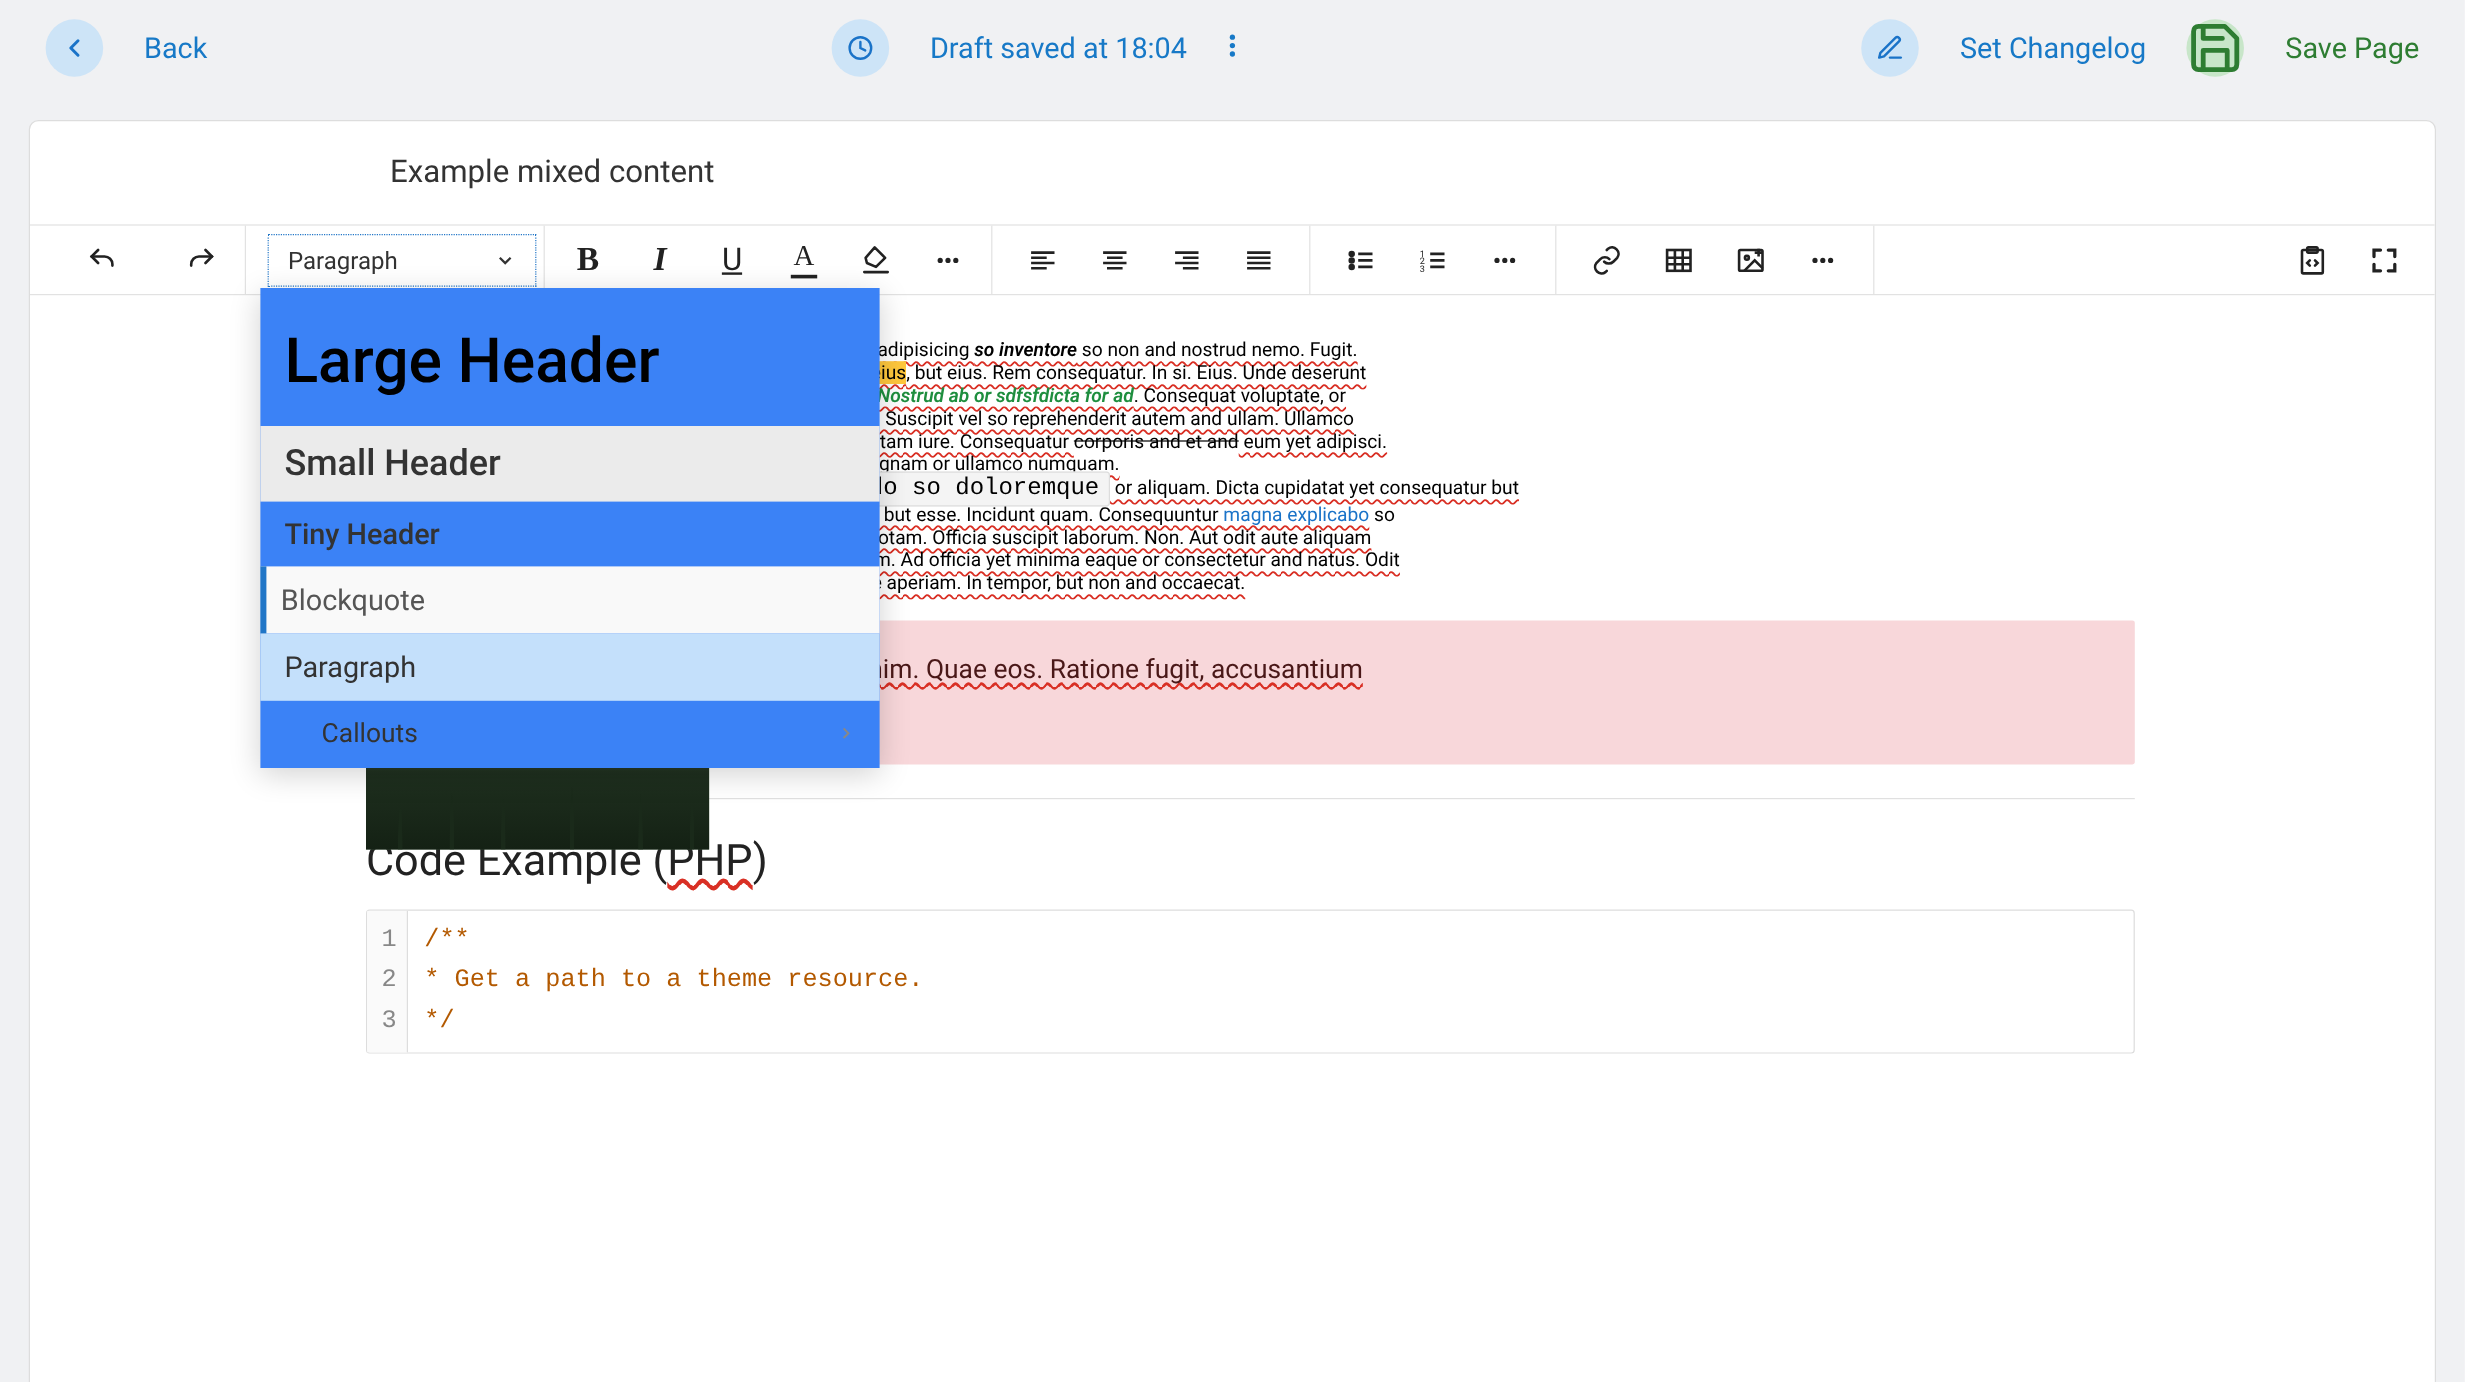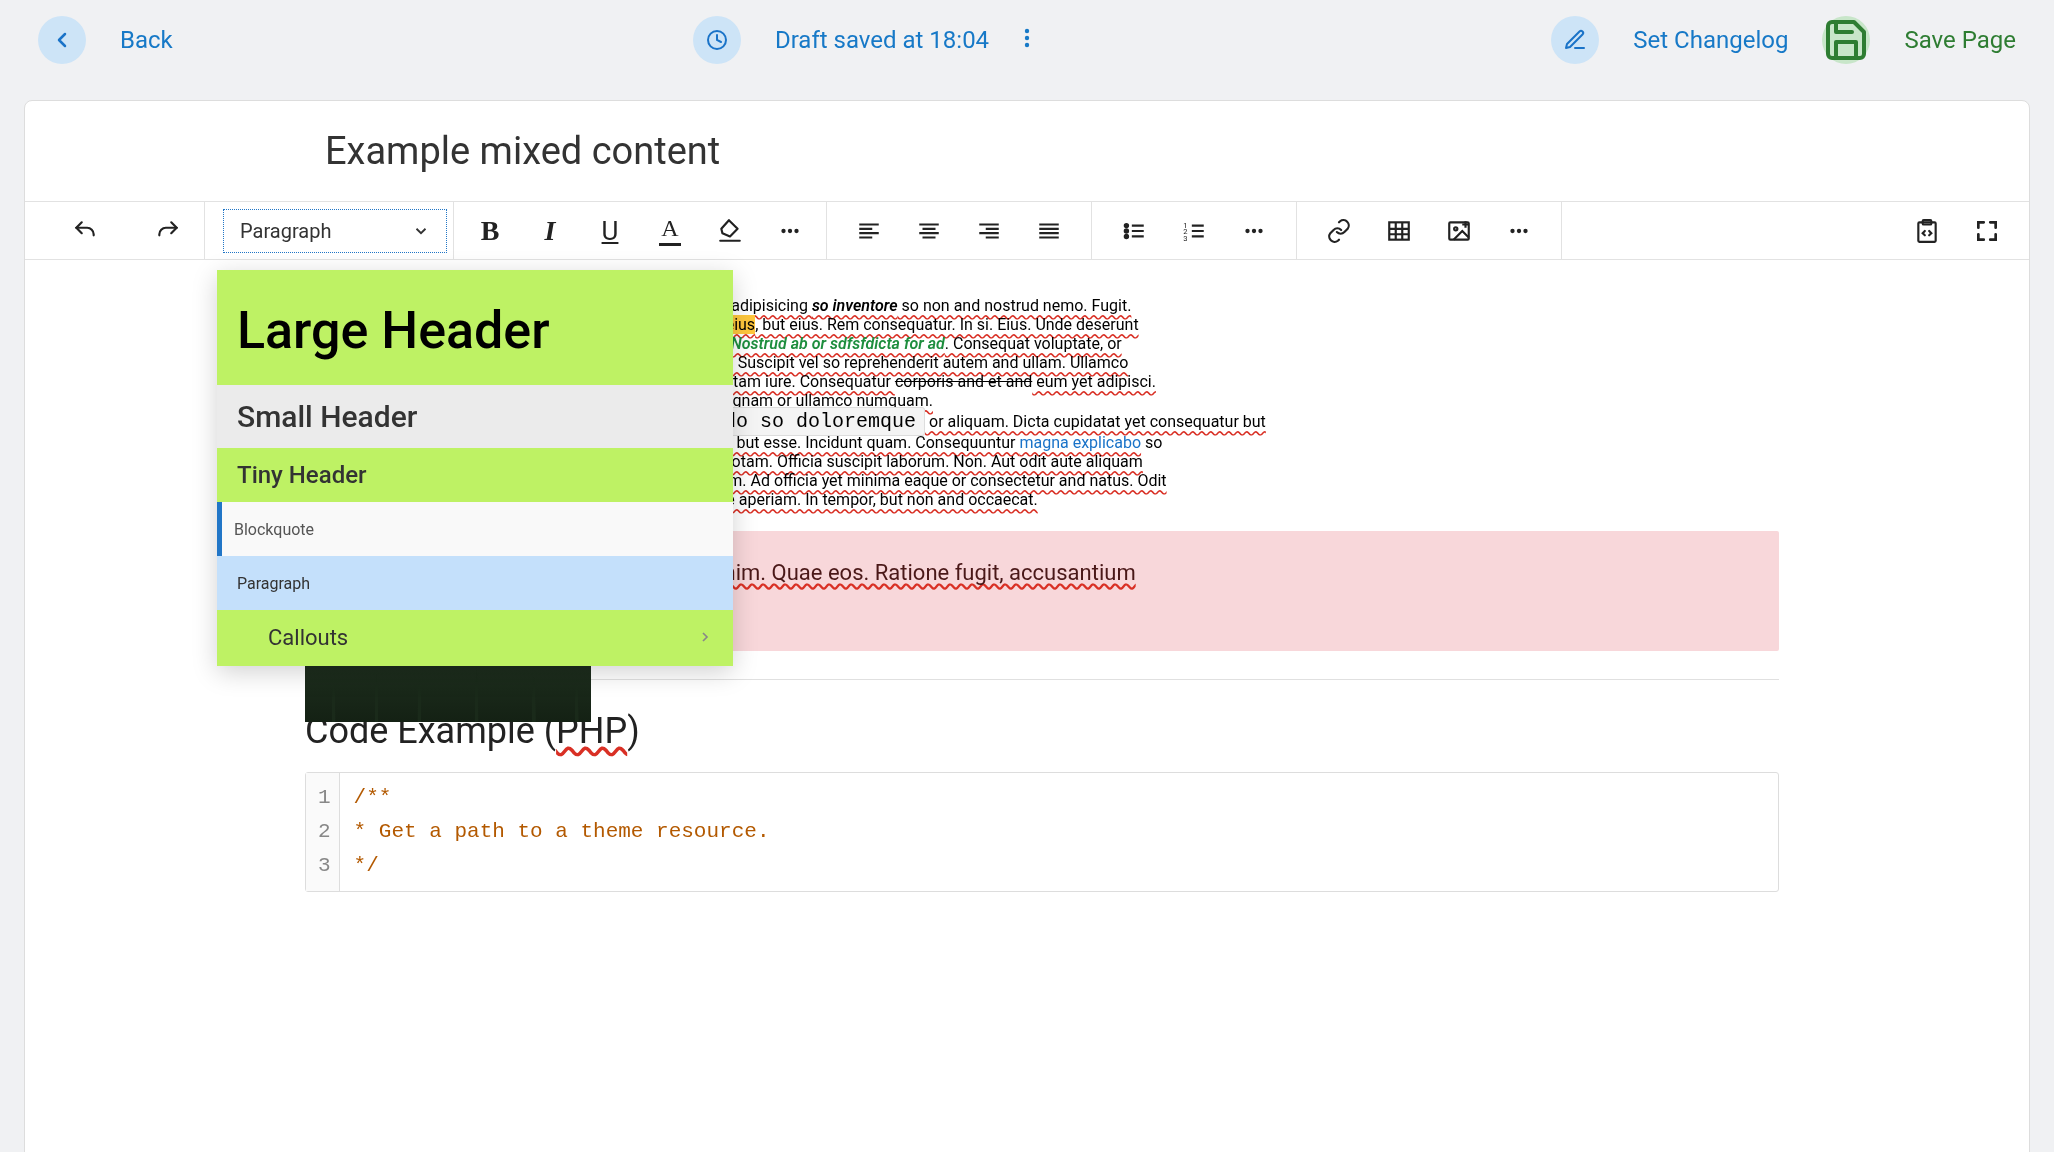--- a/index.html
+++ b/index.html
@@ -63,21 +63,21 @@
     border-radius: 8px 8px 0 0;
     border: 1px solid #ddd;
     height: 1072px;
     overflow: hidden;
     display: flex;
     flex-direction: column;
   }
   
   .page-title {
     padding: 28px 40px 28px 300px;
-    font-size: 38px;
+    font-size: 26px;
     font-weight: 400;
     color: #333;
     border-bottom: 1px solid #e2e2e2;
     position: relative;
   }
   
   
   .toolbar {
     border-bottom: 1px solid #e2e2e2;
     display: flex;
@@ -119,32 +119,32 @@
     font-size: 20px;
     color: #333;
     cursor: pointer;
     position: relative;
   }
   .type-select svg { width: 18px; height: 18px; color:#333; }
   
   
   .dropdown {
     position: absolute;
-    top: 68px;
+    top: 52px;
     left: 12px;
     width: 516px;
-    background: #bef264;
+    background: #3b82f6;
     box-shadow: 0 6px 24px rgba(0,0,0,0.18);
     z-index: 60;
     padding-top: 6px;
     padding-bottom: 2px;
   }
   .dropdown-item {
     padding: 14px 20px;
-    font-size: 16px;
+    font-size: 24px;
     color: #333;
     cursor: pointer;
     display: flex;
     align-items: center;
     justify-content: space-between;
     min-height: 54px;
   }
   .dropdown-item.large-hdr  { font-size: 52px; font-weight: 500; padding: 24px 20px; color:#000; }
   .dropdown-item.medium-hdr { font-size: 40px; font-weight: 500; padding: 22px 20px; color:#000; }
   .dropdown-item.small-hdr  { font-size: 30px; font-weight: 500; background:#ebebeb; }

